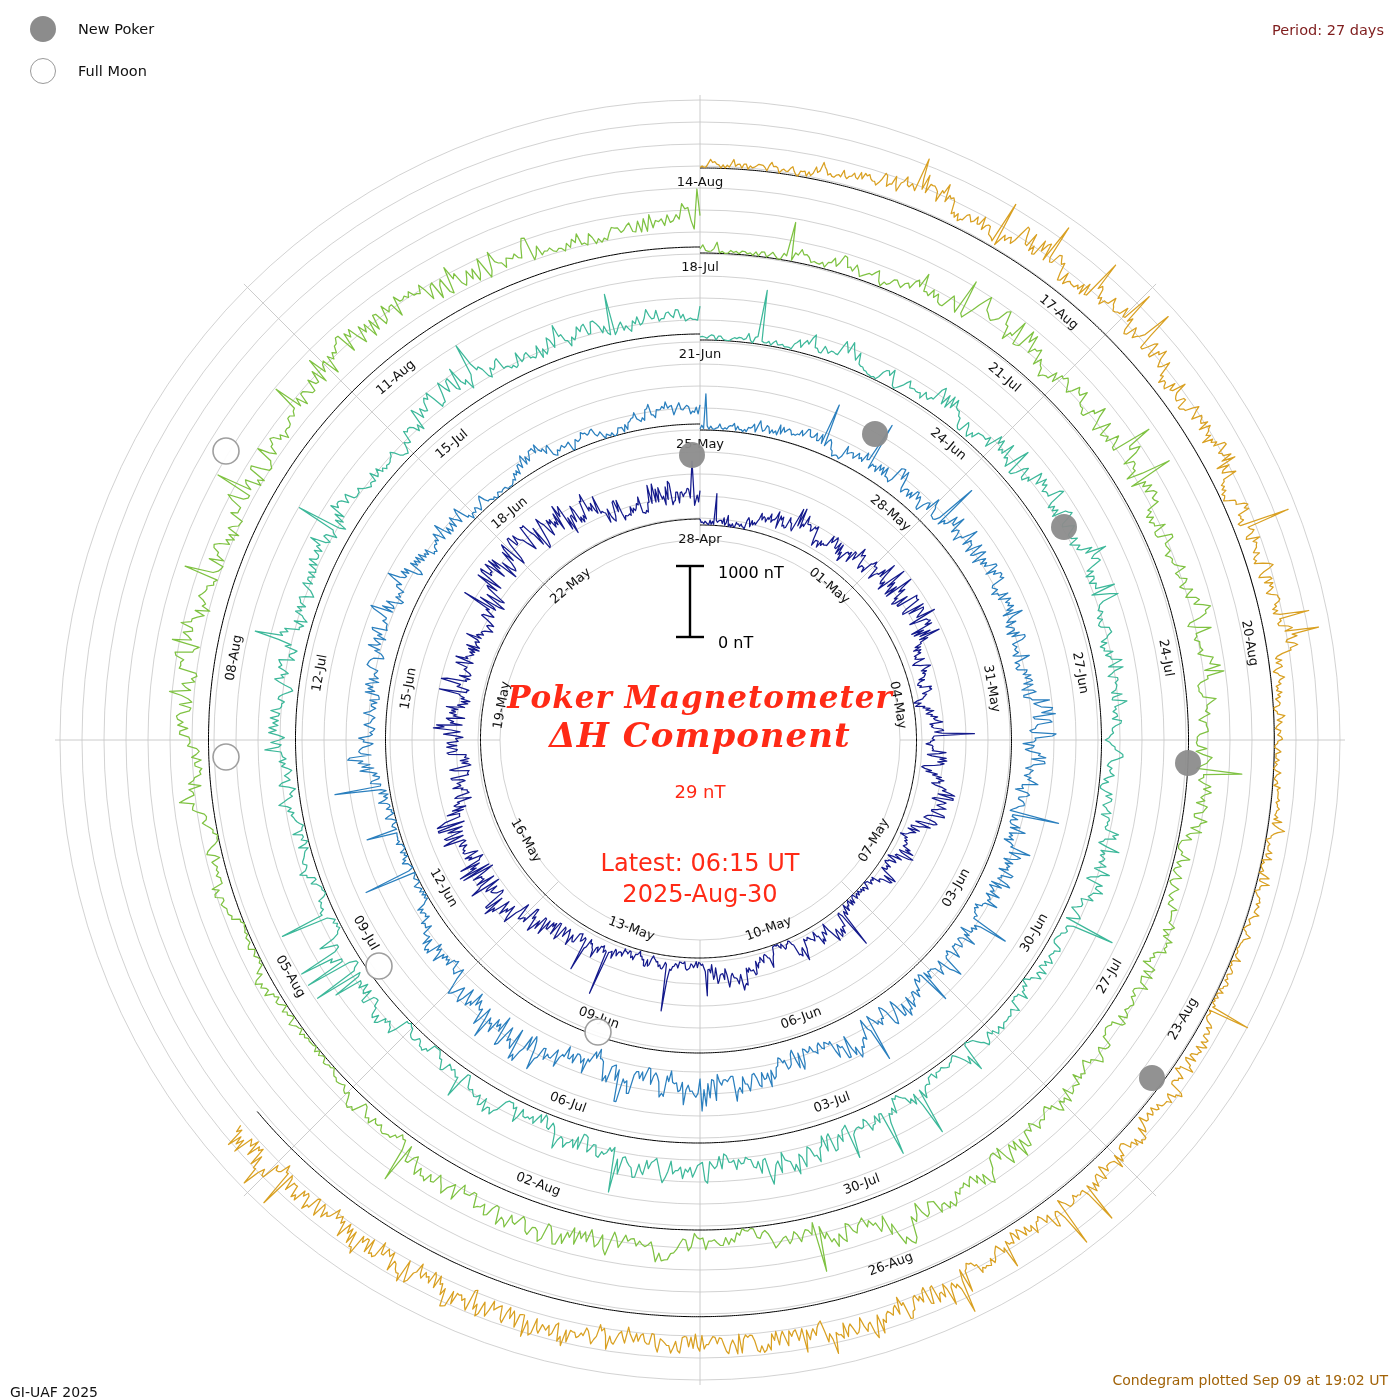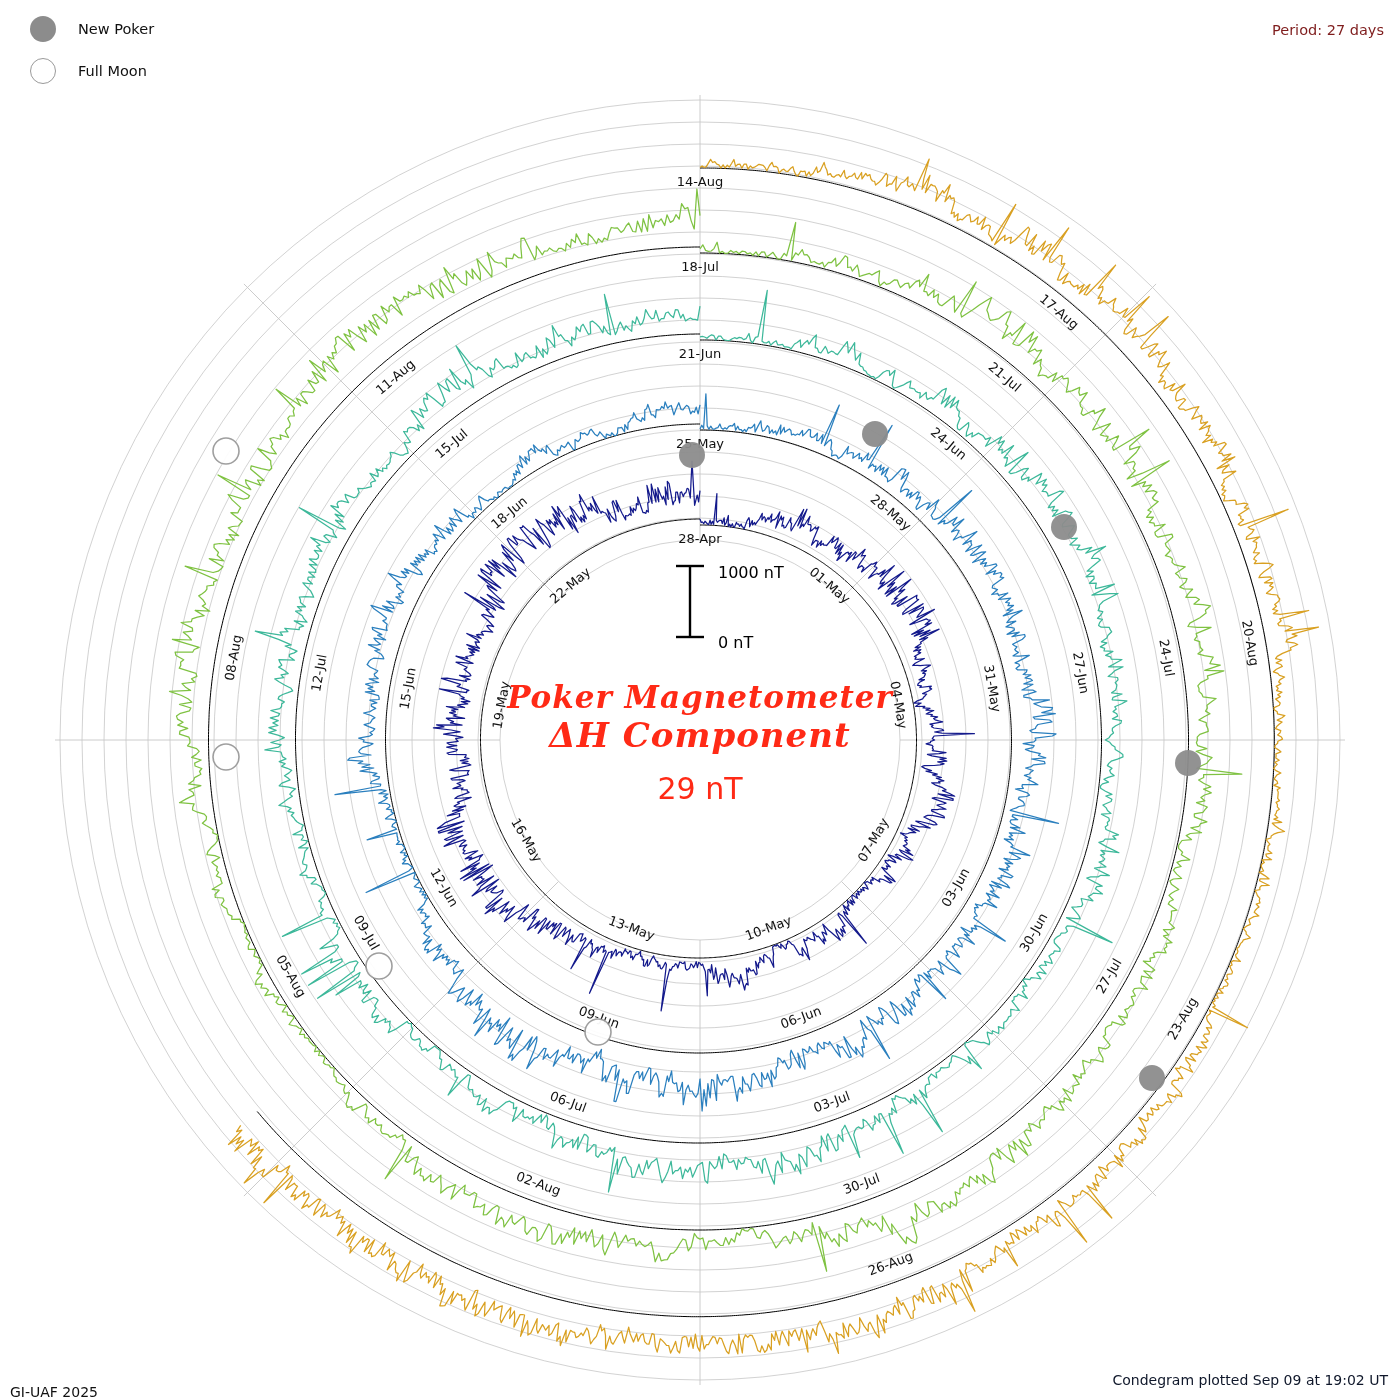--- a/index.html
+++ b/index.html
@@ -71,21 +71,21 @@
     bottom: 0;
     font-size: 14px;
     color: #111;
     font-family: "DejaVu Sans", sans-serif;
   }
   .footer-right {
     position: absolute;
     right: 12px;
     bottom: 12px;
     font-size: 14px;
-    color: #0f172a;
+    color: #a16207;
     font-family: "DejaVu Sans", sans-serif;
   }
   .center-text {
     position: absolute;
     left: 440px;
     top: 680px;
     width: 520px;
     text-align: center;
     color: #ff2a16;
     pointer-events: none;
@@ -101,22 +101,22 @@
   .title-line2 {
     font-family: "DejaVu Serif", serif;
     font-style: italic;
     font-weight: bold;
     font-size: 34px;
     letter-spacing: 1px;
     line-height: 1.15;
   }
   .title-amp {
     font-family: "DejaVu Sans", sans-serif;
-    font-size: 30px;
-    margin-top: 16px;
+    font-size: 18px;
+    margin-top: 26px;
   }
   .latest-block {
     margin-top: 46px;
     font-family: "DejaVu Sans", sans-serif;
     font-size: 24px;
     line-height: 1.3;
   }
   .scalebar-label {
     font-family: "DejaVu Sans", sans-serif;
     font-size: 16px;
@@ -254,18 +254,22 @@
       <div class="legend-label">Full Moon</div>
     </div>
   </div>
 
   <div class="period-label">Period: 27 days</div>
 
   <div class="center-text">
     <div class="title-line1">Poker Magnetometer</div>
     <div class="title-line2">ΔH Component</div>
     <div class="title-amp">29 nT</div>
+    <div class="latest-block">
+      <div>Latest: 06:15 UT</div>
+      <div>2025-Aug-30</div>
+    </div>
   </div>
 
   <div class="footer-left">GI-UAF 2025</div>
   <div class="footer-right">Condegram plotted Sep 09 at 19:02 UT</div>
 
 </div>
 
 </body></html>

